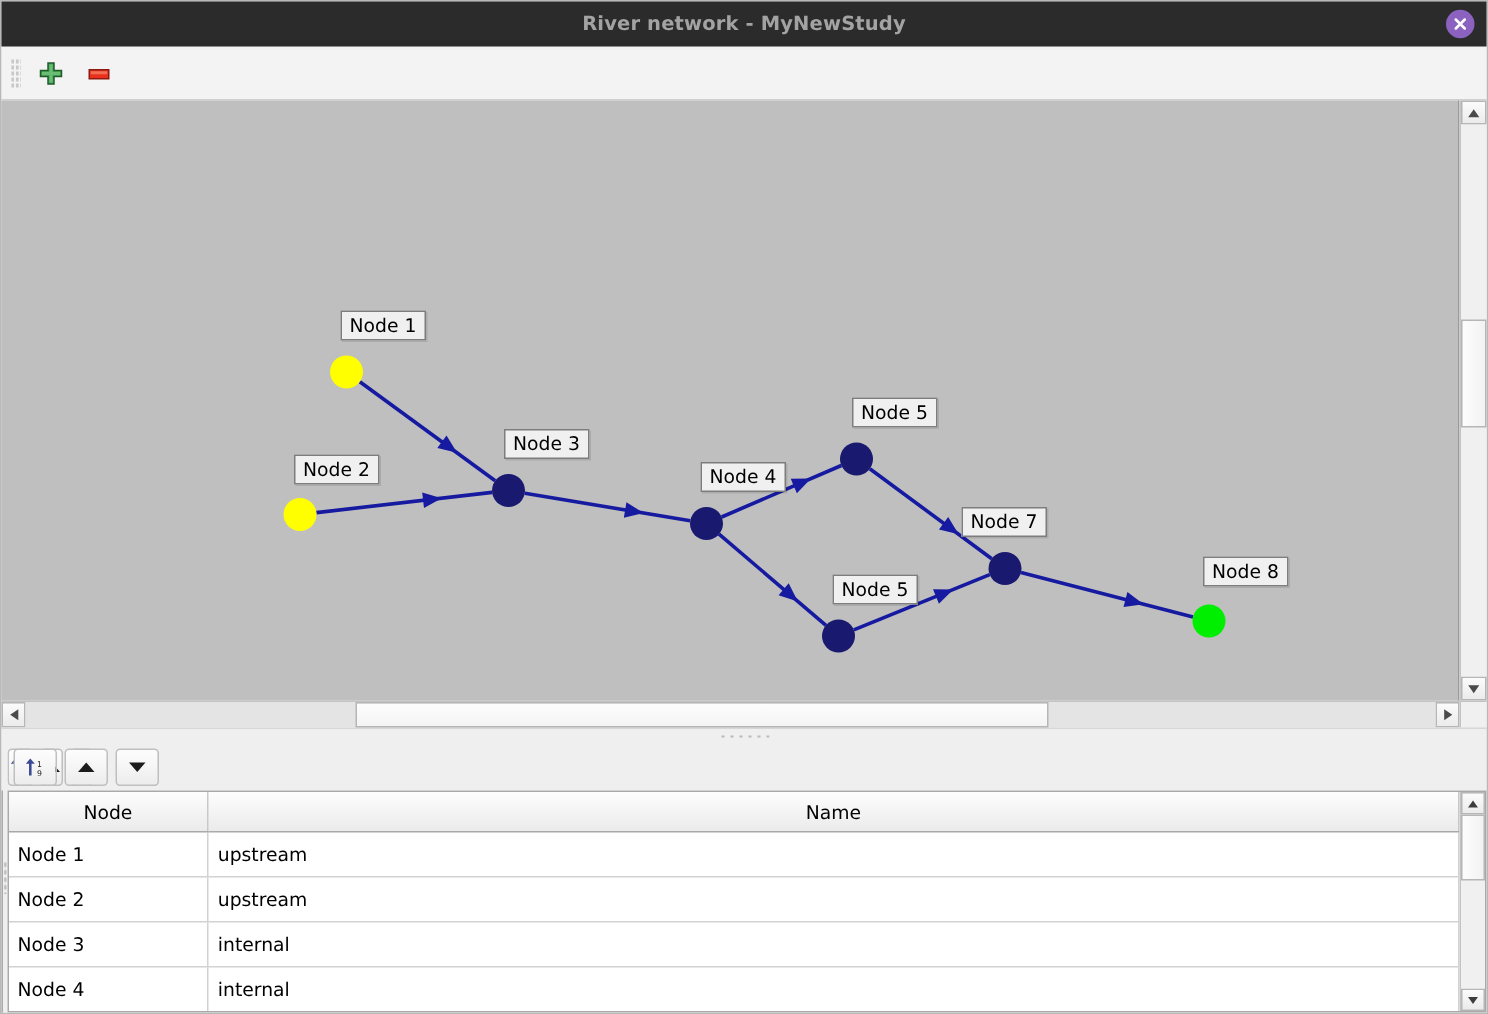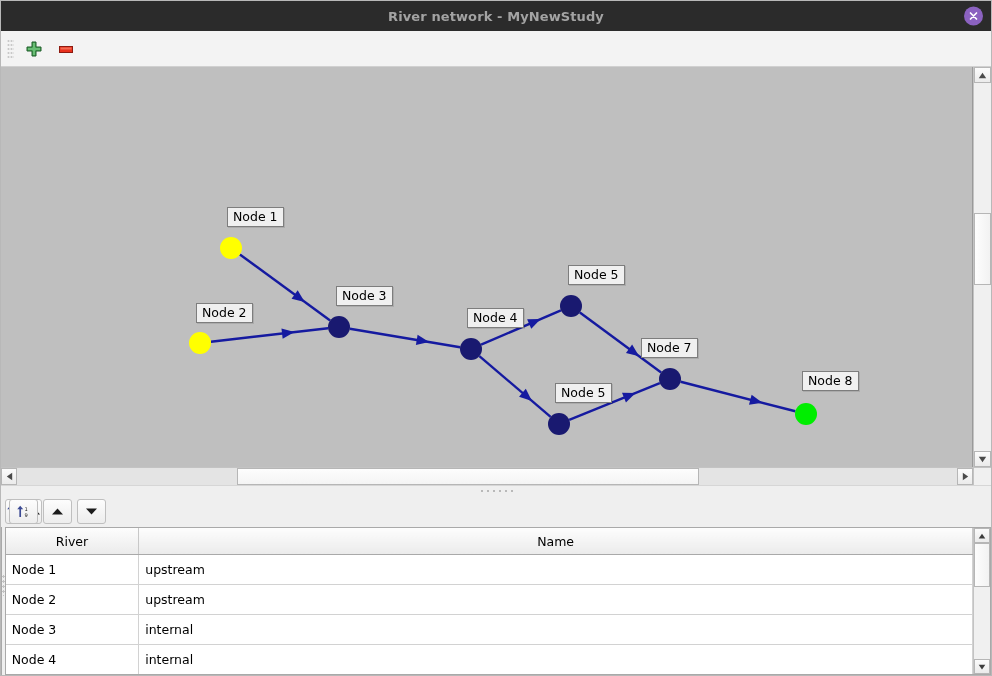--- a/index.html
+++ b/index.html
@@ -431,21 +431,21 @@
 
       <div class="table-wrap">
         <div class="table-scroller">
           <table class="grid" id="nodes-table">
               <colgroup>
                 <col style="width: 133px;">
                 <col style="width: auto;">
               </colgroup>
             <thead>
                 <tr>
-                  <th>River</th>
+                  <th>Node</th>
                   <th>Name</th>
                 </tr>
               </thead>
             <tbody>
                 <tr>
                   <td>Node 1</td>
                   <td>upstream</td>
                 </tr>
                 <tr>
                   <td>Node 2</td>

